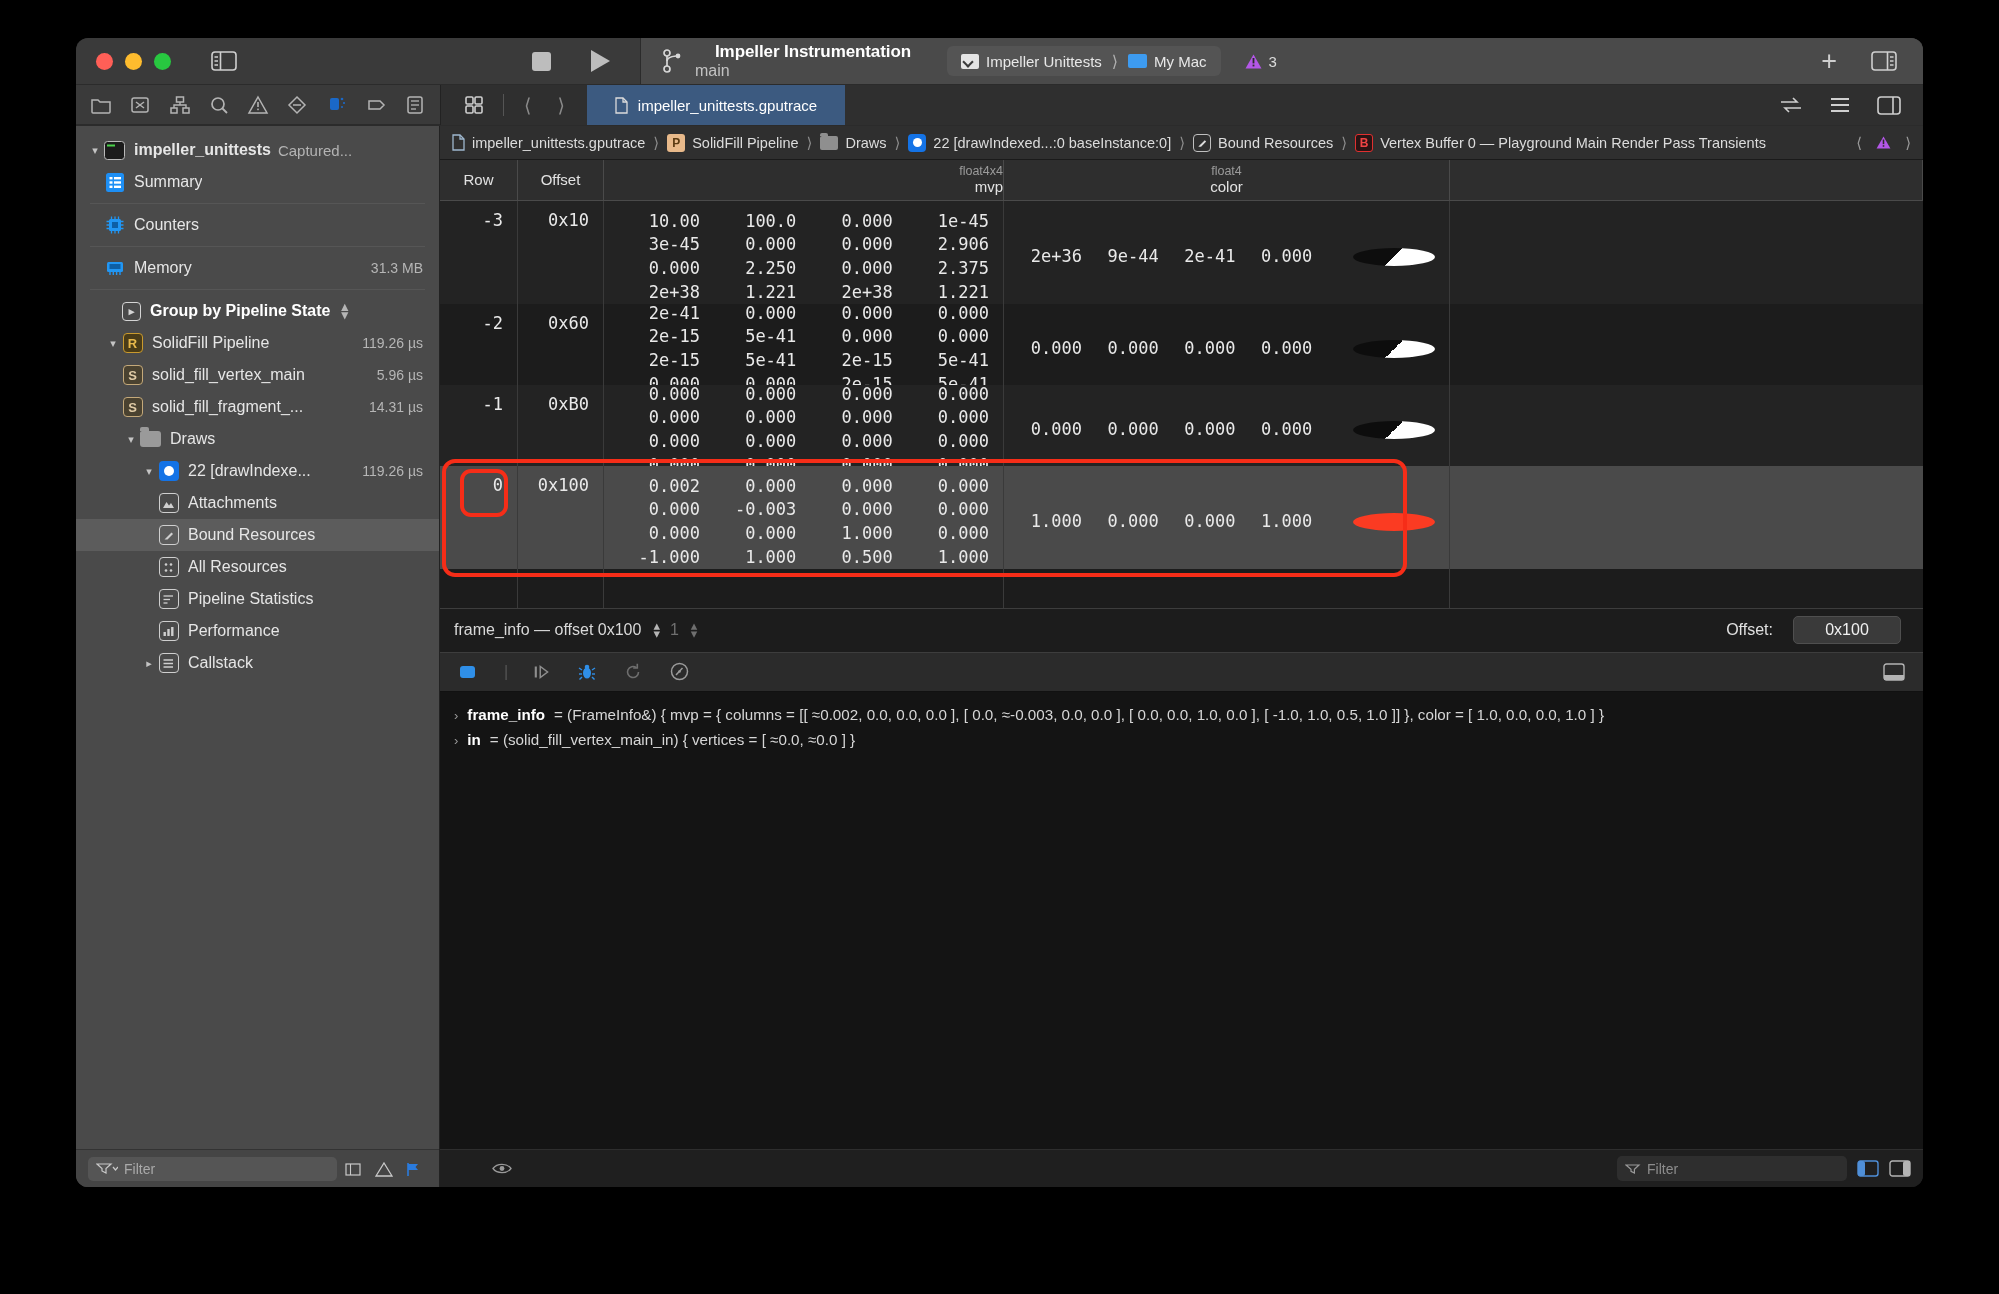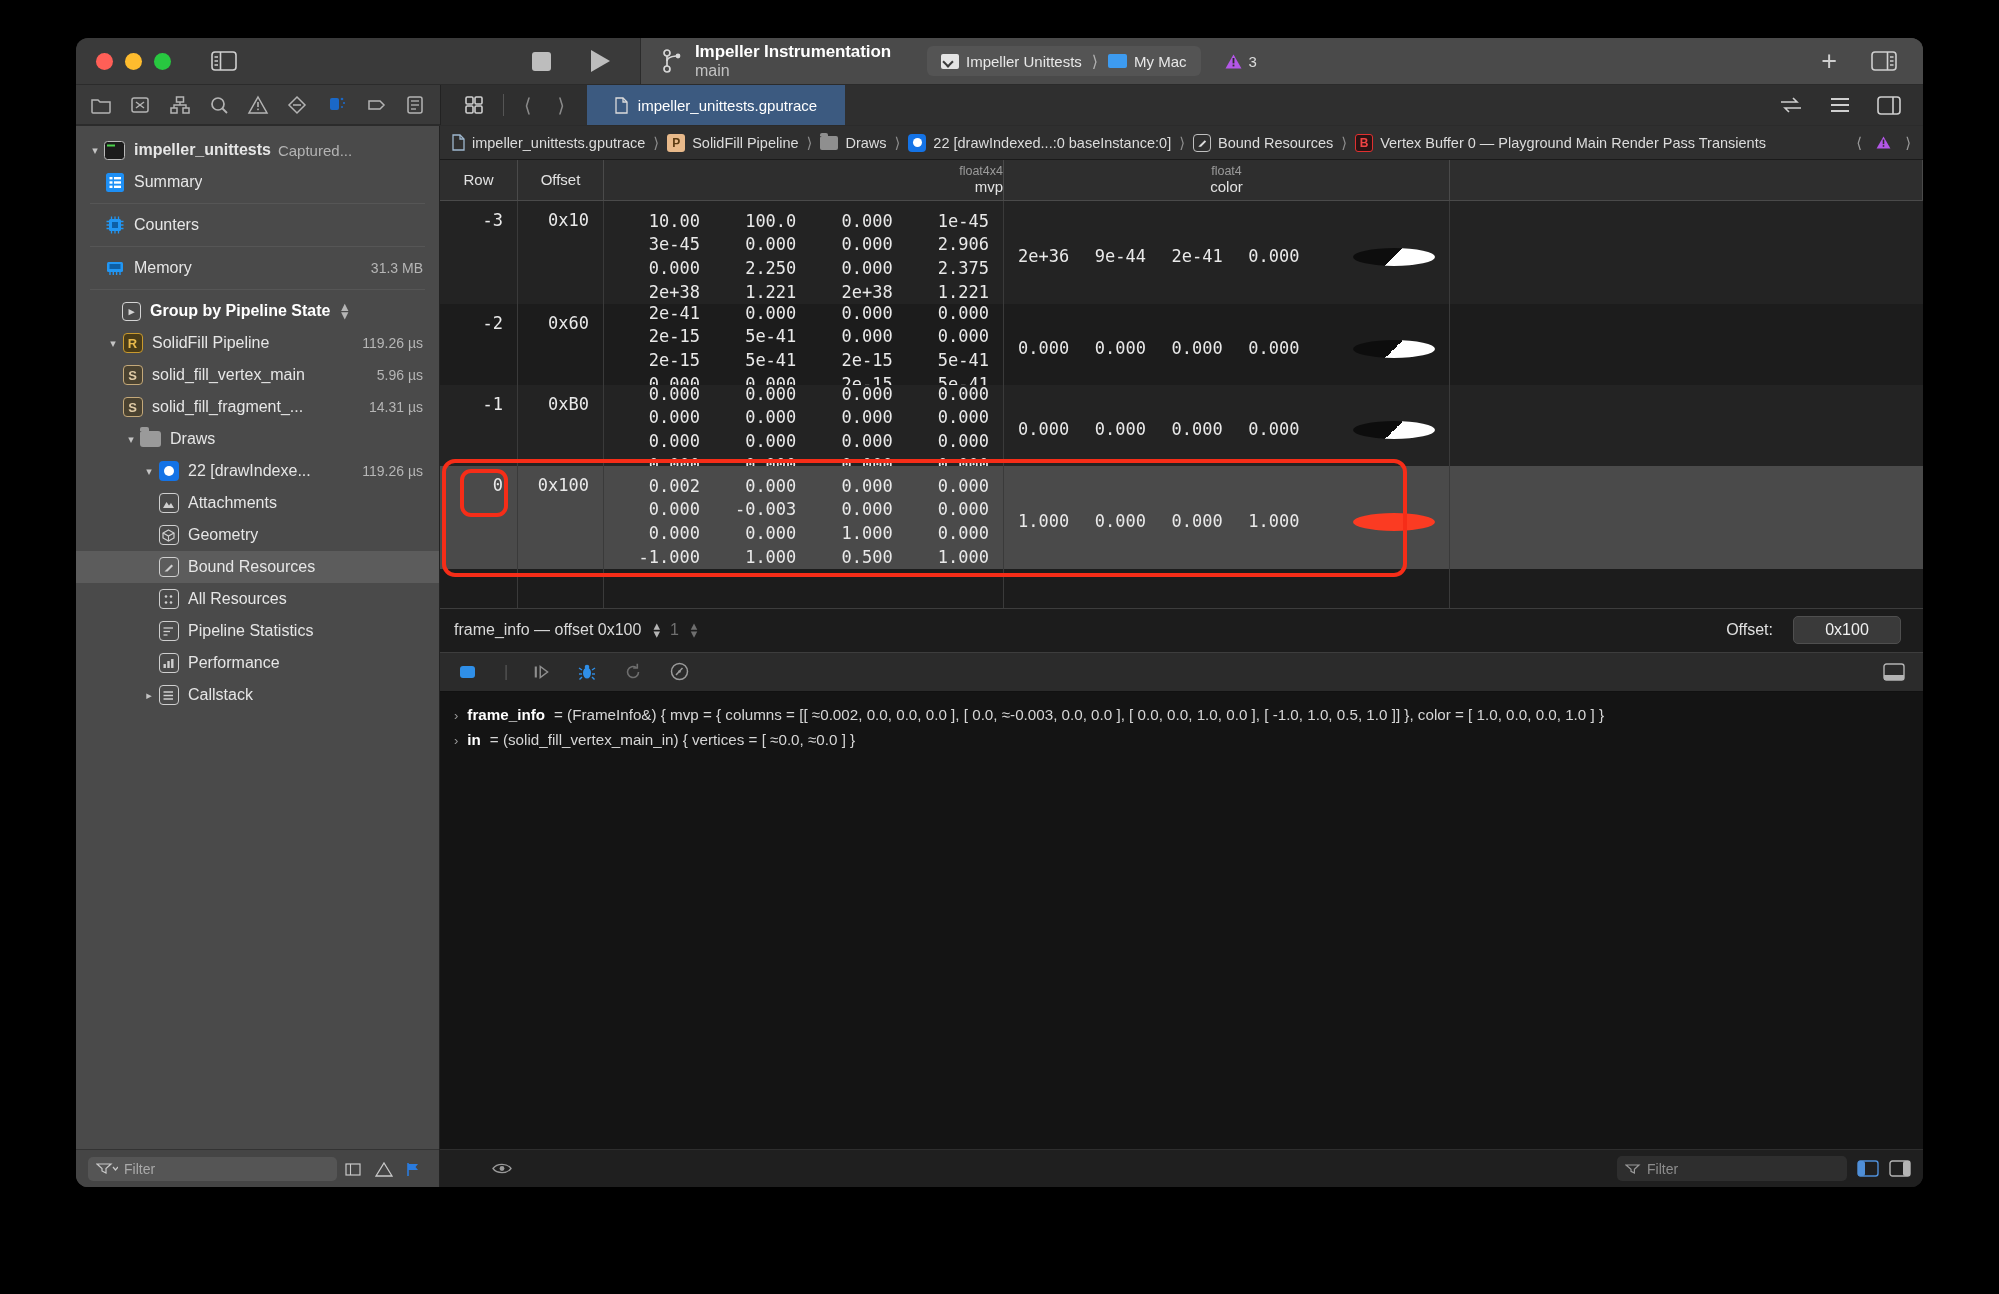--- a/index.html
+++ b/index.html
@@ -55,21 +55,21 @@
   }
   .tb-scheme {
     flex: 1; height: 100%;
     background: #4a4a4a;
     display: flex; align-items: center;
     border-left: 1px solid #2b2b2b;
     padding-left: 22px;
   }
   .branch-icon { width: 18px; height: 24px; margin-right: 14px; flex: 0 0 auto; }
   .scheme-text { display: flex; flex-direction: column; line-height: 1.15; }
-  .scheme-title { color: #fff; font-size: 17px; font-weight: bold; letter-spacing: -0.1px; }
+  .scheme-title { color: #fff; font-size: 17px; font-weight: bold; letter-spacing: -0.1px; margin-left: 20px; }
   .scheme-sub { color: #c2c2c2; font-size: 16px; }
   .dest-pill {
     margin-left: 36px;
     background: #545454;
     border-radius: 6px;
     height: 30px;
     display: flex; align-items: center;
     padding: 0 14px; gap: 7px;
     font-size: 15px; color: #e8e8e8;
     white-space: nowrap;
@@ -271,21 +271,21 @@
     padding-top: 9px;
   }
   .cell.rownum { width: 78px; flex: 0 0 auto; justify-content: flex-end; padding-right: 14px; }
   .cell.offset { width: 86px; flex: 0 0 auto; justify-content: flex-end; padding-right: 14px; }
   .cell.mat { width: 400px; flex: 0 0 auto; flex-direction: column; align-items: stretch; padding: 9px 14px 0 14px; }
   .cell.vec { width: 446px; flex: 0 0 auto; flex-direction: column; align-items: stretch; padding: 9px 14px 0 14px; }
   .cell.tail { flex: 1; border-right: none; }
   .matline { display: flex; justify-content: space-between; line-height: 1.39; }
   .matline span { width: 82px; text-align: right; }
   .vecline { display: flex; align-items: center; line-height: 1.39; }
-  .vecline span { width: 82px; text-align: left; }
+  .vecline span { width: 82px; text-align: center; }
   .swatch-half {
     width: 18px; height: 18px; border-radius: 50%;
     margin-left: 28px;
     background: linear-gradient(135deg, #0d0d0d 0 50%, #ffffff 50% 100%);
     flex: 0 0 auto;
   }
   .swatch-red { width: 18px; height: 18px; border-radius: 50%; margin-left: 28px; background: #fb3b22; flex: 0 0 auto; }
 
   .hl-outline {
     position: absolute;
@@ -675,31 +675,20 @@
           <span class="ic">
             <span class="sq-ico">
                 <svg width="13" height="11" viewBox="0 0 13 11">
                   <path d="M1 10 L4.5 4 L7 7.5 L9 5 L12 10 Z" fill="#cfcfcf"></path>
                 </svg>
               </span>
           </span>
           <span class="lbl">Attachments</span>
         </div>
 
-        <div class="nav-row indent4">
-          <span class="ic">
-            <span class="sq-ico">
-                <svg width="13" height="13" viewBox="0 0 13 13">
-                  <path d="M6.5 1 L12 4 v5 L6.5 12 L1 9 V4 Z" fill="none" stroke="#cfcfcf" stroke-width="1.2"></path>
-                  <path d="M1 4 L6.5 7 L12 4 M6.5 7 v5" stroke="#cfcfcf" stroke-width="1.1" fill="none"></path>
-                </svg>
-              </span>
-          </span>
-          <span class="lbl">Geometry</span>
-        </div>
 
         <div class="nav-row indent4 sel">
           <span class="ic">
             <span class="sq-ico">
                 <svg width="13" height="13" viewBox="0 0 13 13">
                   <path d="M2.5 10.5 L4 9 L9.5 3.5 L11 5 L5.5 10.5 Z" fill="#cfcfcf"></path>
                 </svg>
               </span>
           </span>
           <span class="lbl">Bound Resources</span>

